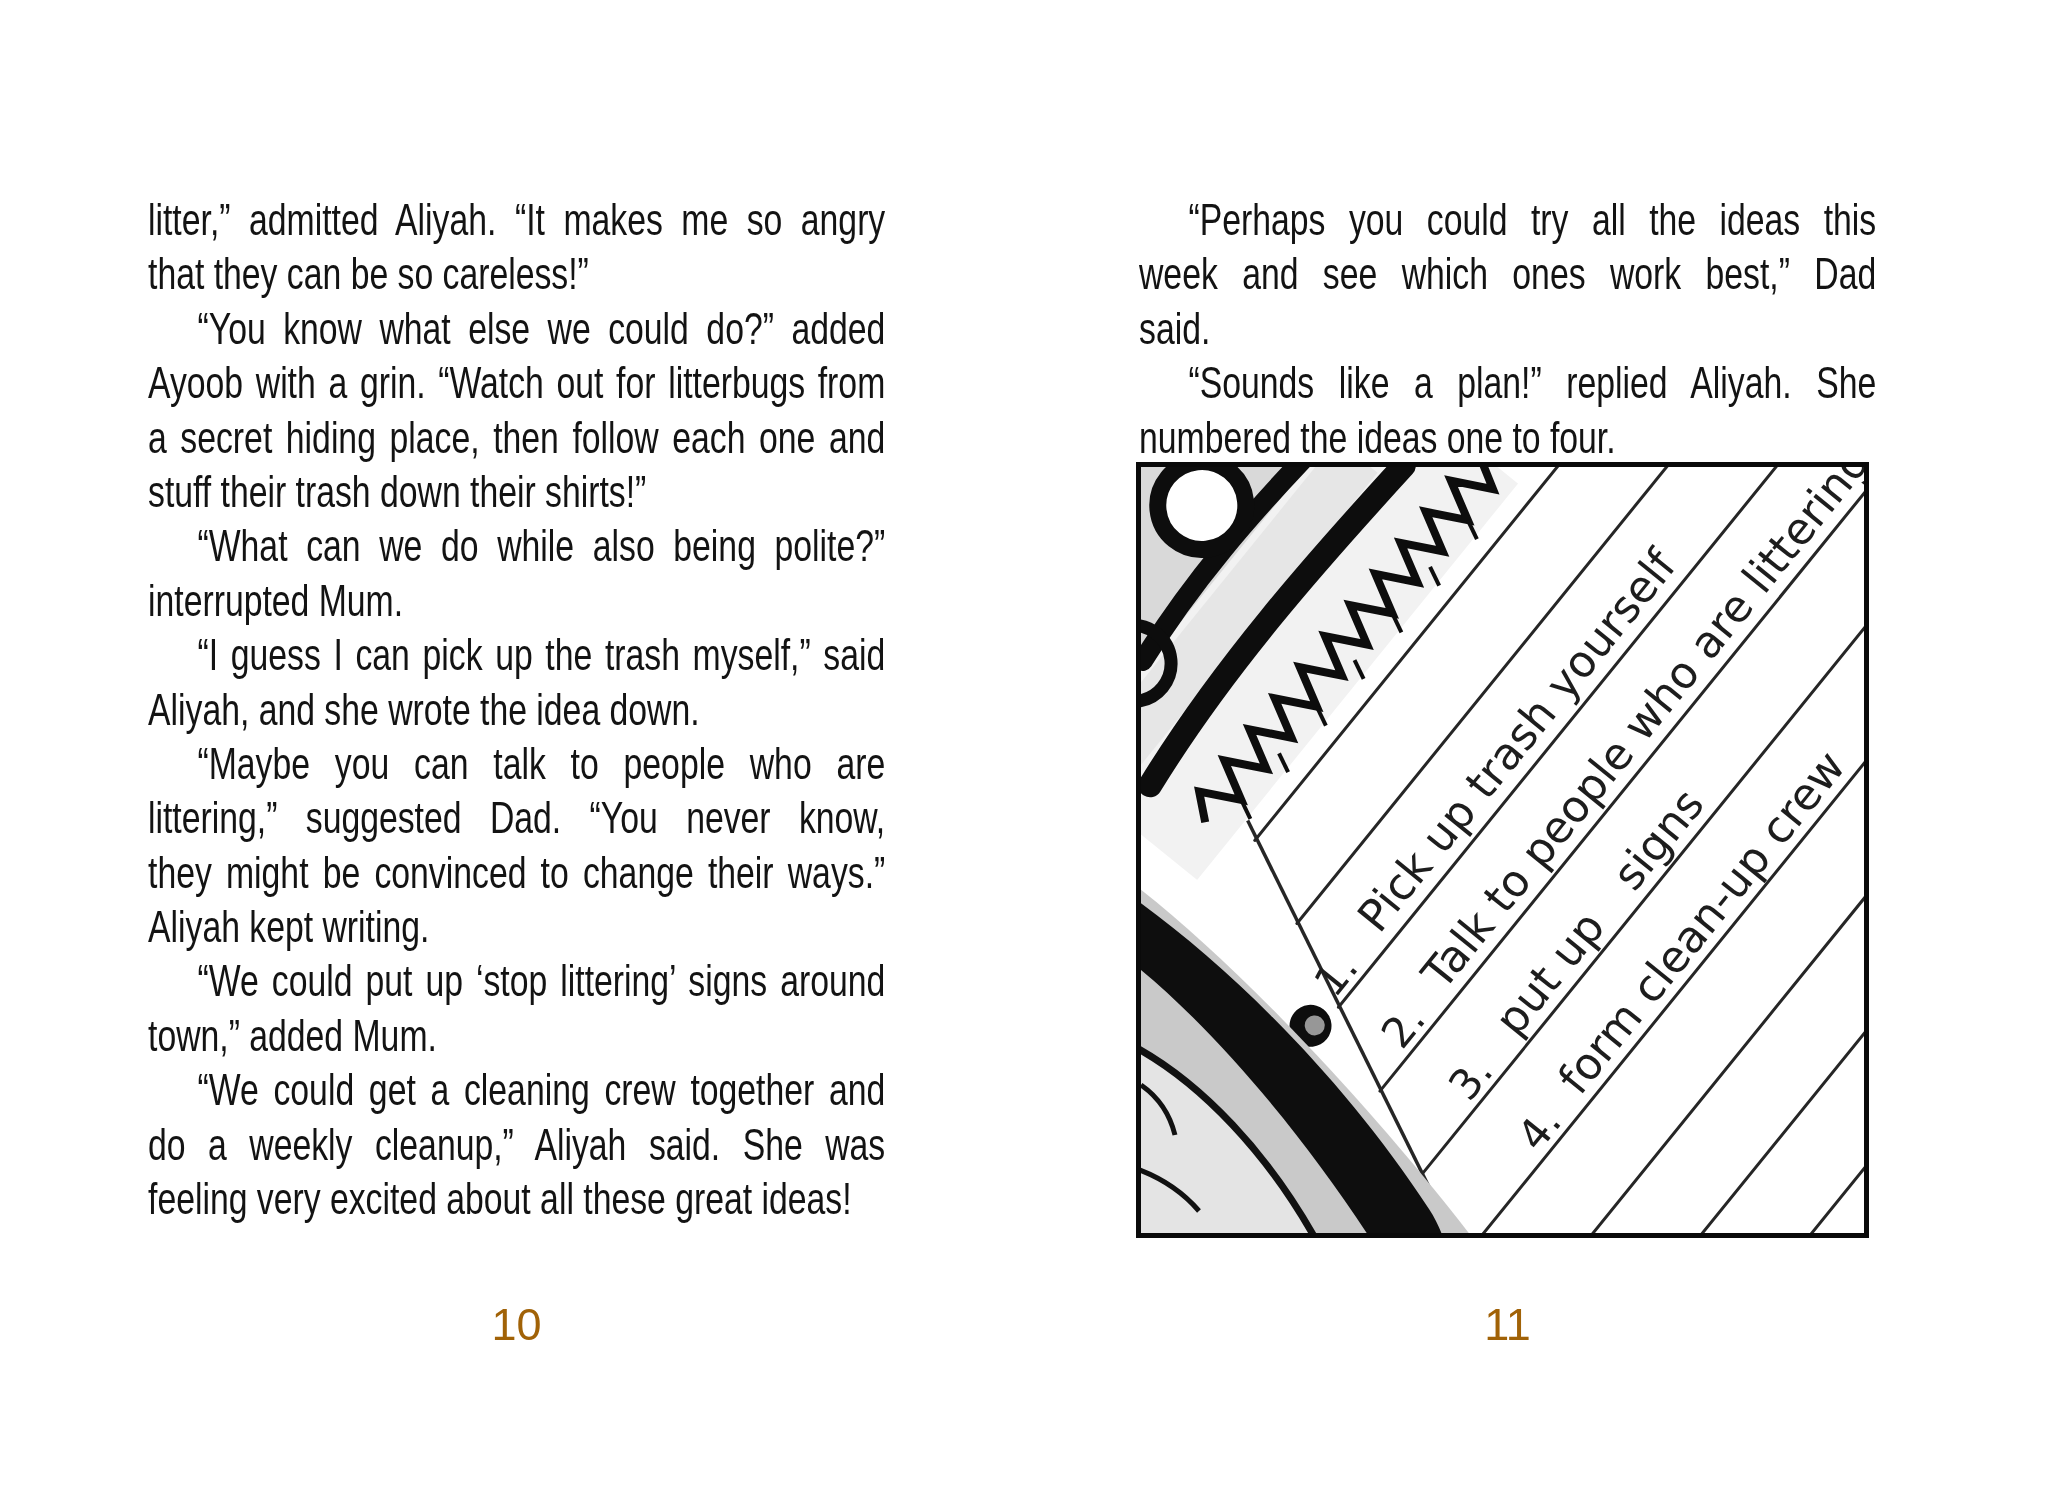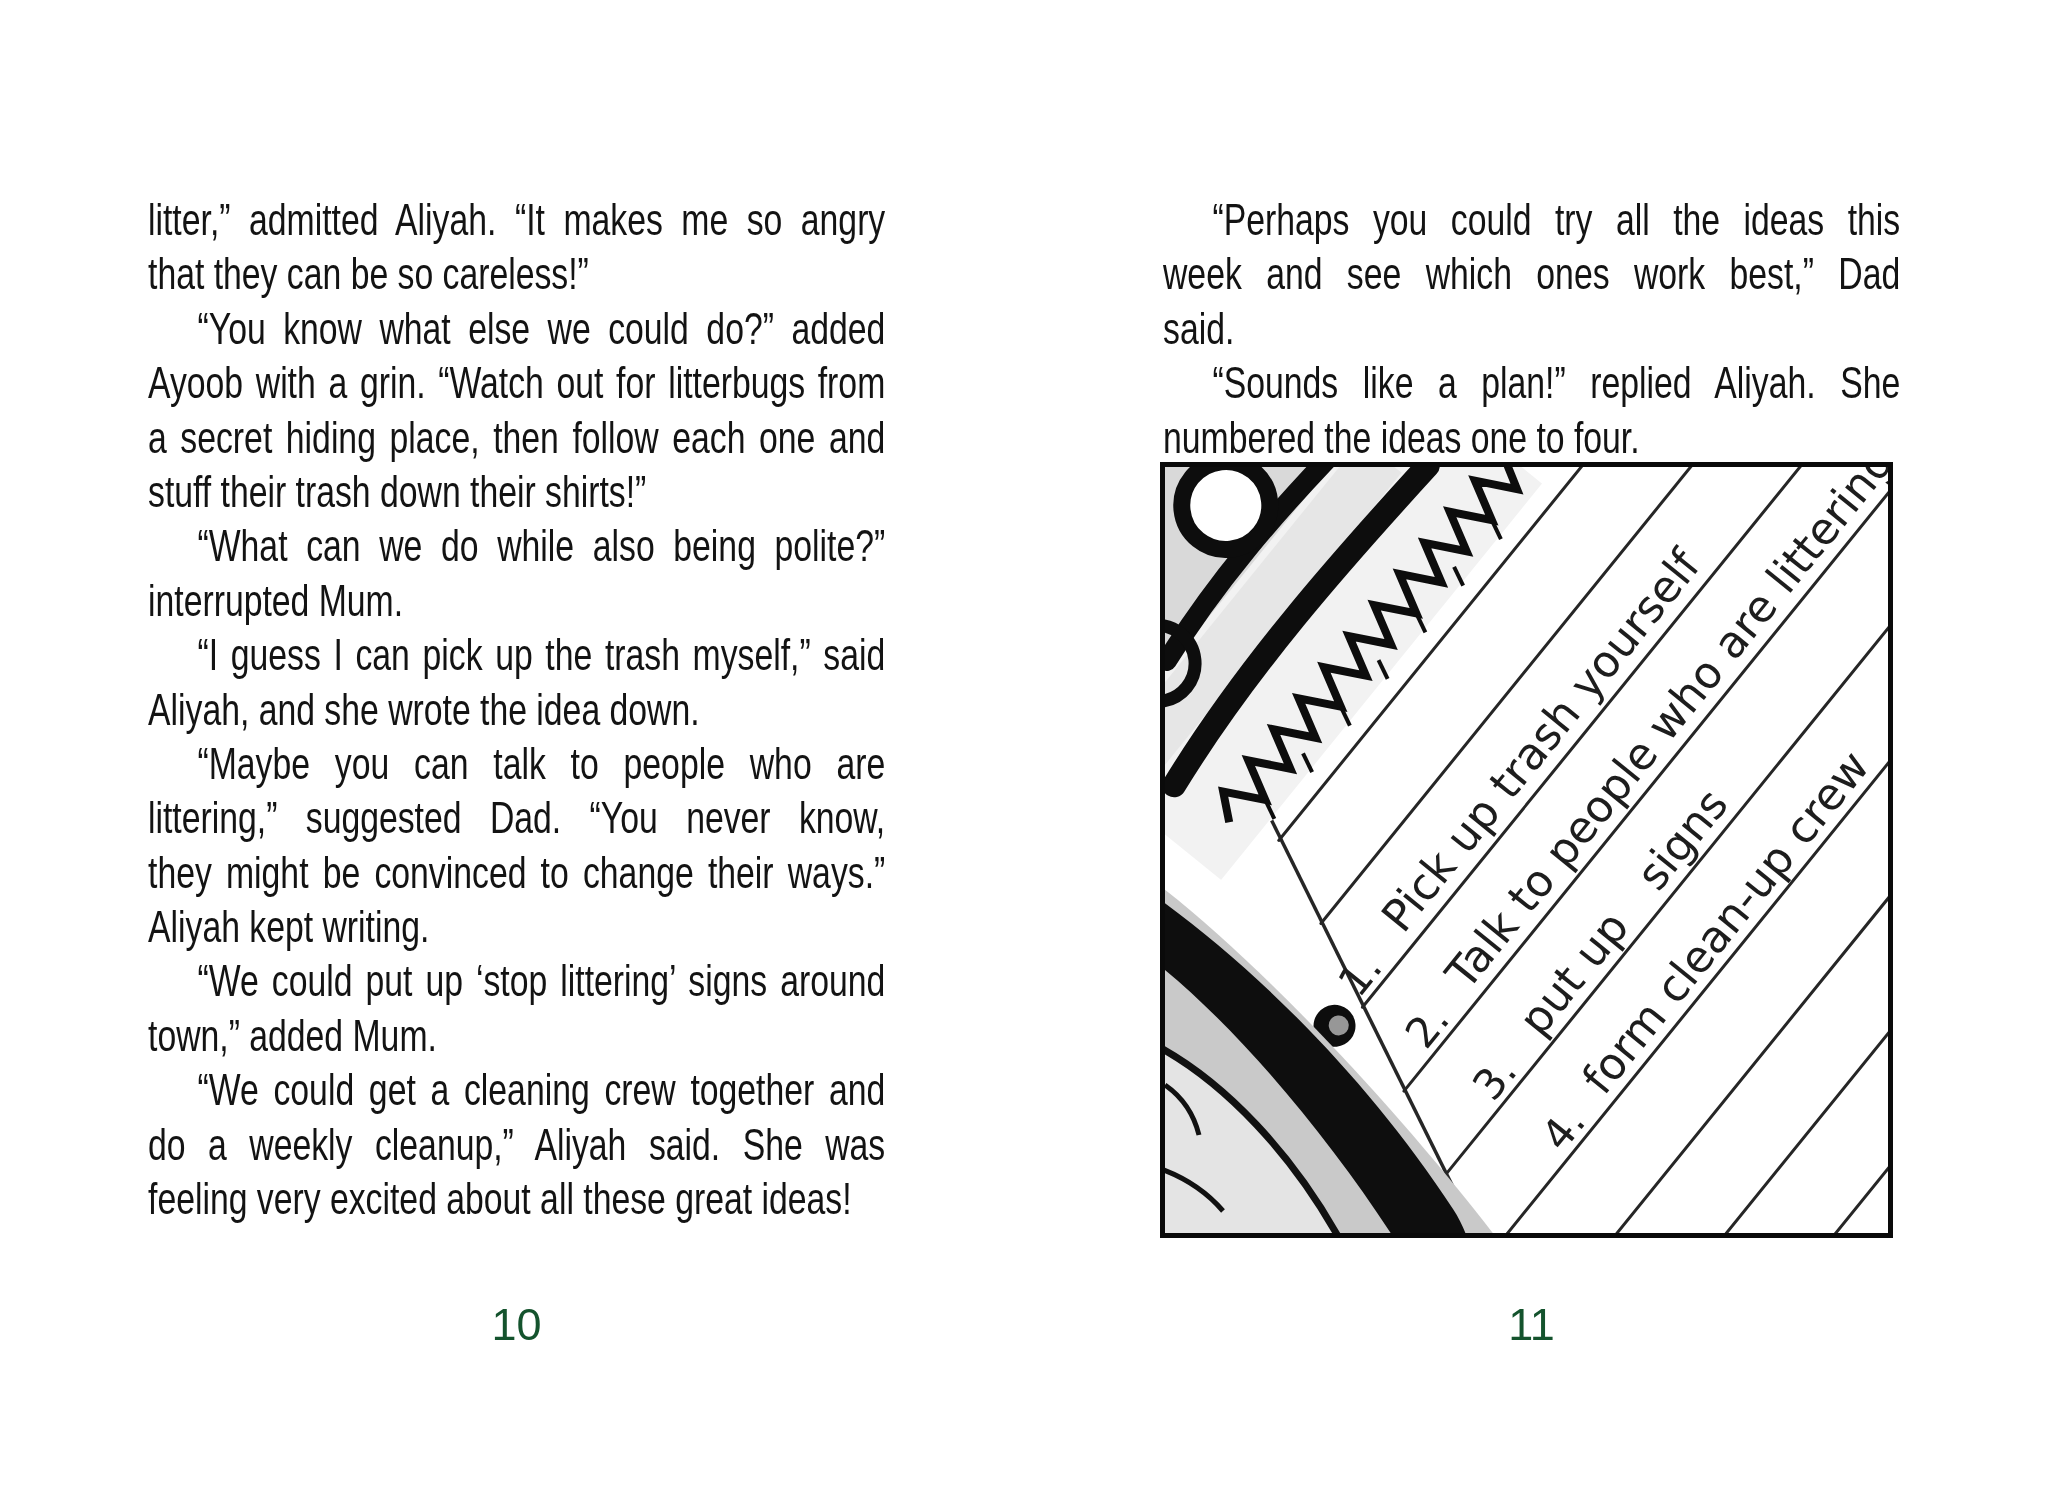--- a/index.html
+++ b/index.html
@@ -6,23 +6,23 @@
   body{width:2048px;height:1493px;position:relative;overflow:hidden;
        font-family:"Liberation Sans",sans-serif;color:#131313;}
   .page-col{position:absolute;top:0;}
   .textblock{position:absolute;top:193px;left:0;width:983px;
              transform:scaleX(0.75);transform-origin:0 0;
              font-size:45px;line-height:54.4px;color:#131313;}
   .line{text-align:justify;text-align-last:justify;height:54.4px;overflow:hidden;}
   .line.last{text-align-last:left;}
   .line.indent{text-indent:66px;}
   .pagenum{position:absolute;top:1302px;left:0;width:737px;text-align:center;
-           font-size:45px;line-height:45px;color:#14532d;}
+           font-size:45px;line-height:45px;color:#a16207;}
   #col-left{left:148px;width:737px;height:1273px;}
-  #col-right{left:1163px;width:737px;height:1451px;}
+  #col-right{left:1139px;width:737px;height:1451px;}
   .illus-frame{position:absolute;left:-3px;top:462px;width:723px;height:766px;
                border:5px solid #0a0a0a;background:#ffffff;overflow:hidden;}
   svg text{font-family:"DejaVu Sans",sans-serif;fill:#1d1d1d;}
 </style>
 </head>
 <body>
 
 <div id="col-left" class="page-col">
   <div class="textblock">
       <div class="line">litter,” admitted Aliyah. “It makes me so angry</div>

